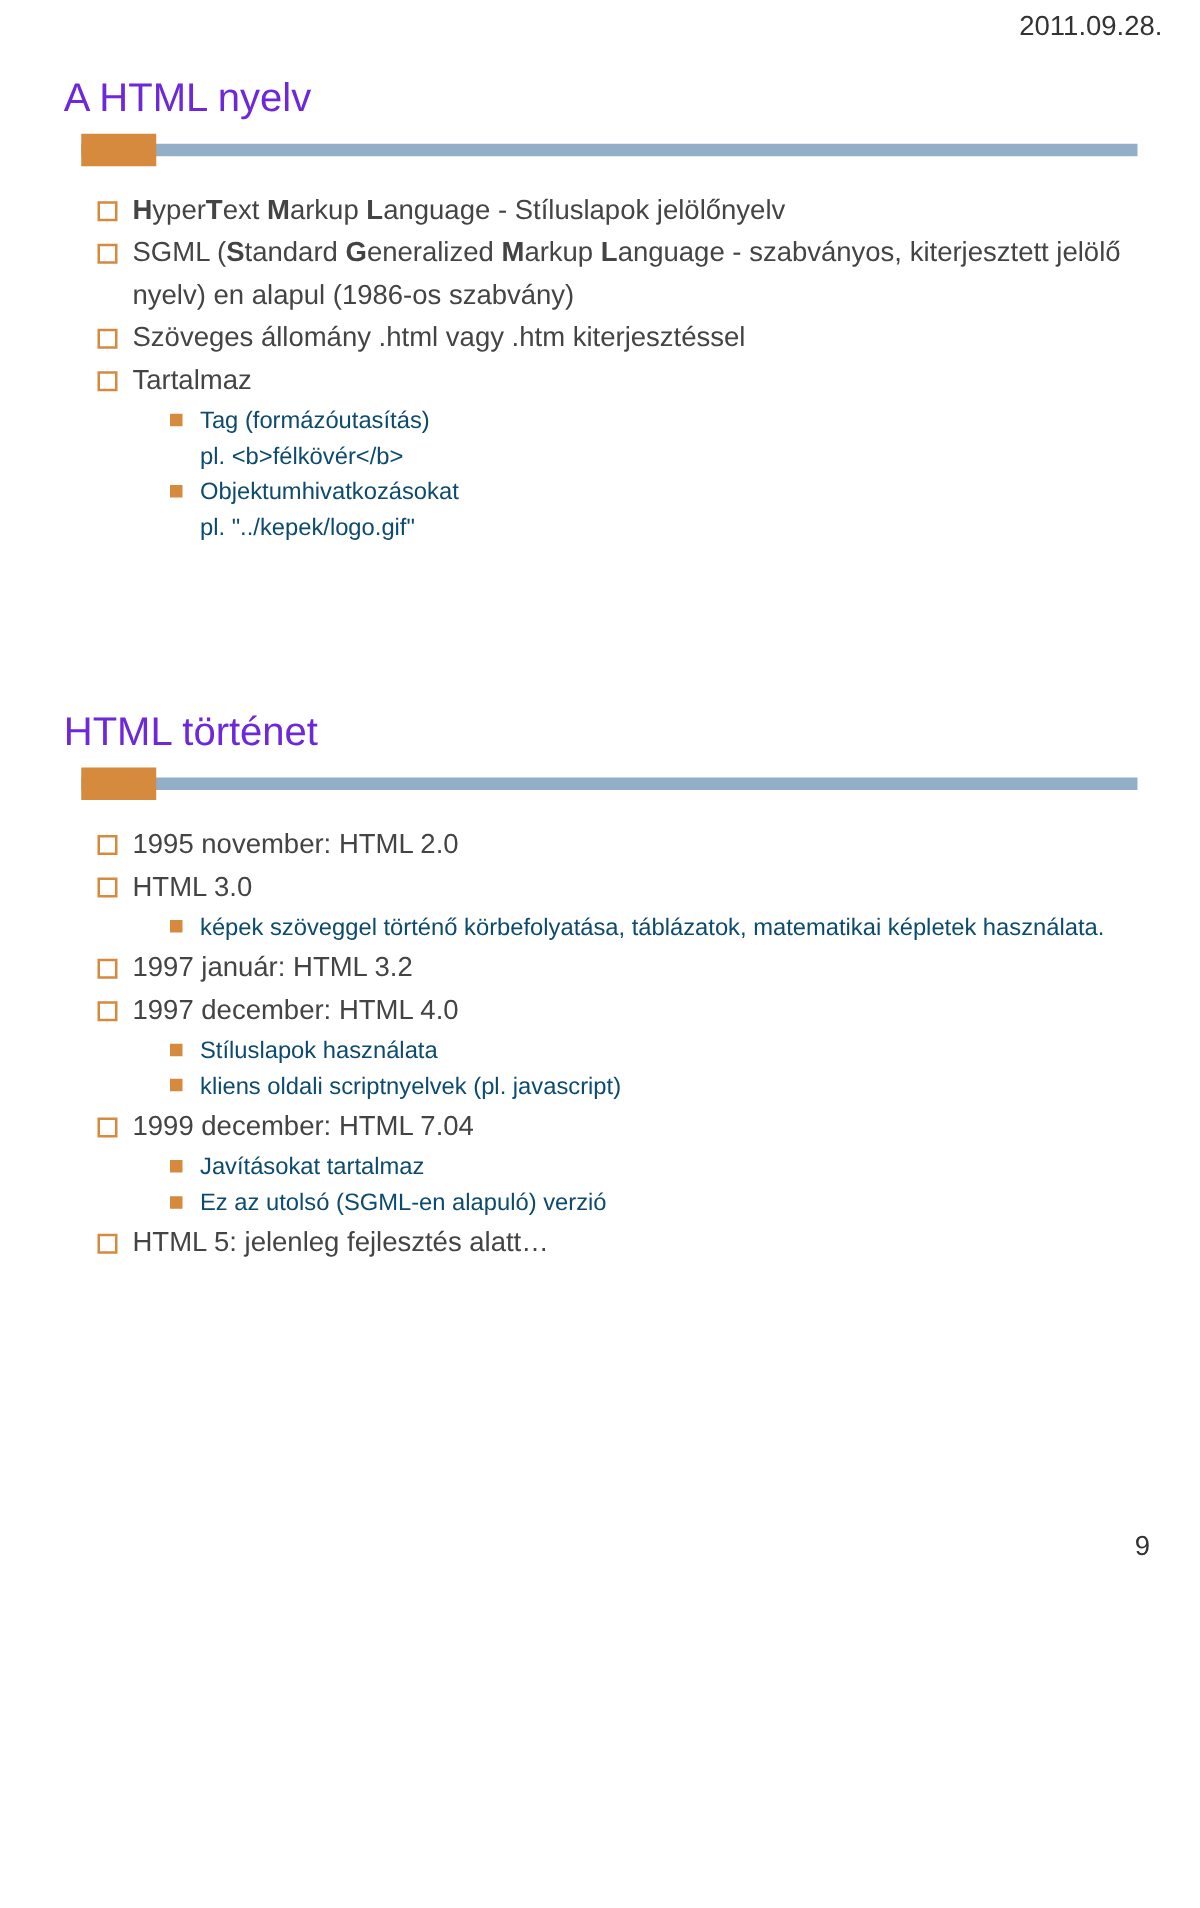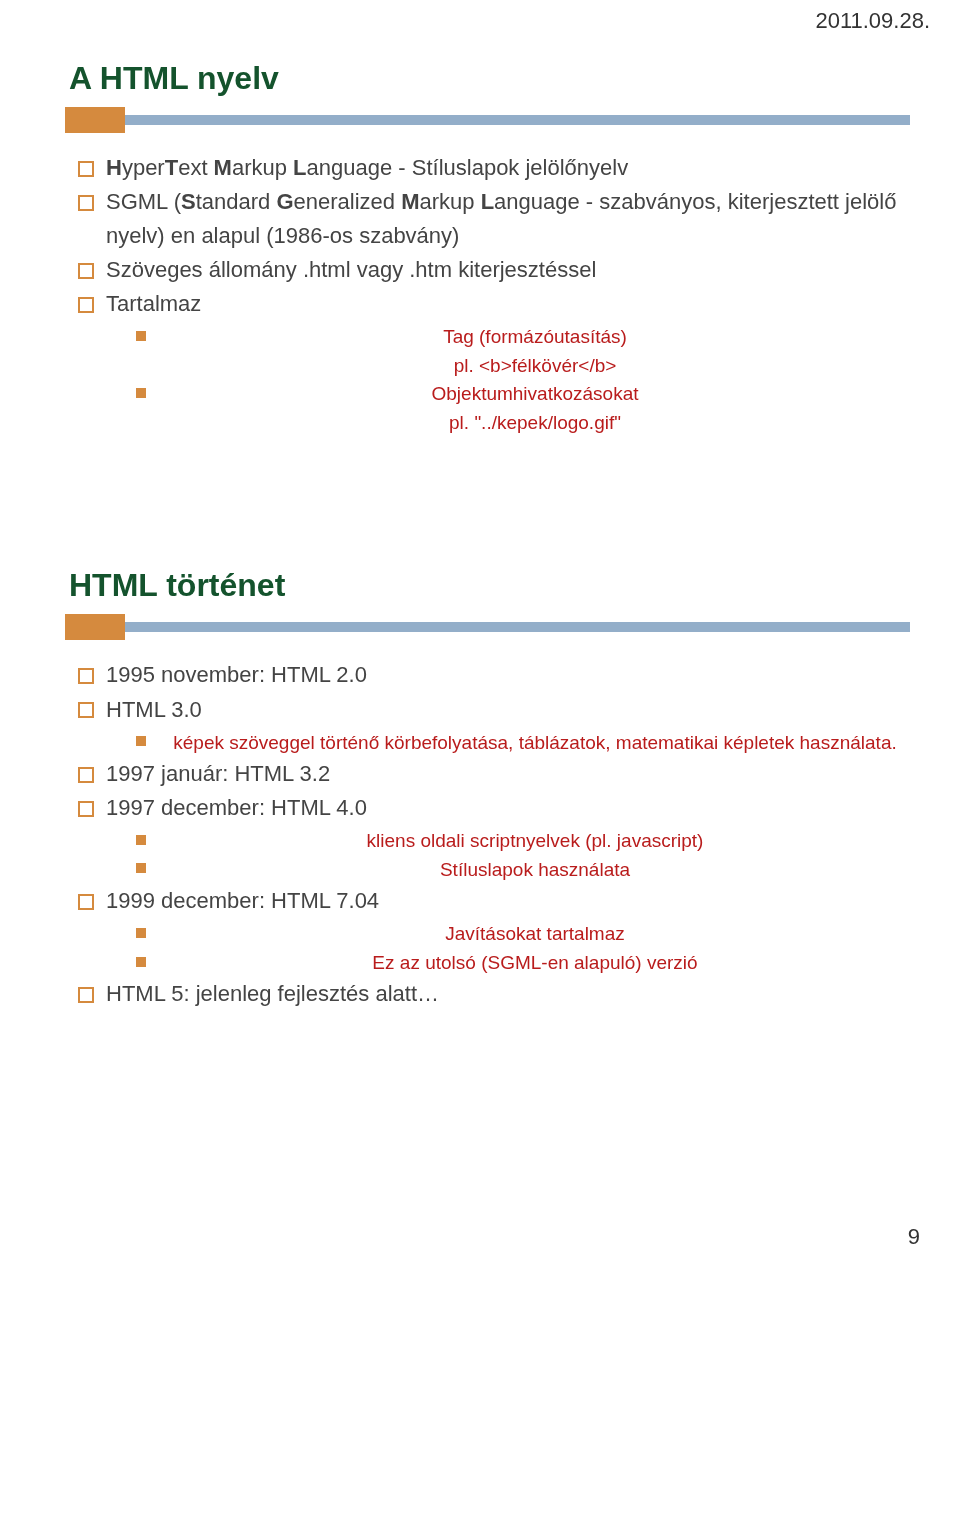--- a/index.html
+++ b/index.html
@@ -2,35 +2,35 @@
 <html><head>
 <meta charset="utf-8">
 <style>
   * { box-sizing: border-box; margin: 0; padding: 0; }
   html, body { width: 960px; background: #fff; font-family: "Segoe UI", "Trebuchet MS", Arial, sans-serif; color: #3a3a3a; }
   .page { width: 960px; height: 1270px; position: relative; padding: 10px 50px 30px 50px; }
   .date { position: absolute; top: 8px; right: 30px; font-size: 22px; color: #333; }
   .page-num { position: absolute; bottom: 20px; right: 40px; font-size: 22px; color: #333; }
 
   .slide { margin-top: 50px; margin-bottom: 130px; }
-  .slide-title { font-size: 32px; color: #14532d; font-weight: 700; margin-left: 19px; margin-bottom: 10px; }
+  .slide-title { font-size: 32px; color: #6d28d9; font-weight: 400; margin-left: 1px; margin-bottom: 10px; }
 
   .rule-wrap { position: relative; height: 20px; margin-bottom: 24px; }
   .rule-line { position: absolute; left: 15px; right: 0; top: 8px; height: 10px; background: #93aec9; }
   .rule-box { position: absolute; left: 15px; top: 0; width: 60px; height: 26px; background: #d58a3e; }
 
   ul.b1 { list-style: none; padding-left: 28px; }
   ul.b1 > li { position: relative; padding-left: 28px; font-size: 22px; line-height: 1.55; color: #444; }
   ul.b1 > li::before {
     content: ""; position: absolute; left: 0; top: 0.45em;
     width: 12px; height: 12px; border: 2px solid #d58a3e; background: transparent;
   }
 
   ul.b2 { list-style: none; padding-left: 30px; margin-top: 2px; }
-  ul.b2 > li { position: relative; padding-left: 24px; font-size: 19px; line-height: 1.5; color: #b91c1c; text-align: center; }
+  ul.b2 > li { position: relative; padding-left: 24px; font-size: 19px; line-height: 1.5; color: #0c4a6e; }
   ul.b2 > li::before {
     content: ""; position: absolute; left: 0; top: 0.4em;
     width: 10px; height: 10px; background: #d58a3e;
   }
 
   .bold-letter { font-weight: bold; }
   .cont { display: block; padding-left: 0; }
 </style>
 </head>
 <body>
@@ -83,22 +83,22 @@
       <li>
         <span>HTML 3.0</span>
         <ul class="b2">
           <li><span>képek szöveggel történő körbefolyatása, táblázatok, matematikai képletek használata.</span></li>
         </ul>
       </li>
       <li><span>1997 január: HTML 3.2</span></li>
       <li>
         <span>1997 december: HTML 4.0</span>
         <ul class="b2">
+          <li><span>Stíluslapok használata</span></li>
           <li><span>kliens oldali scriptnyelvek (pl. javascript)</span></li>
-          <li><span>Stíluslapok használata</span></li>
         </ul>
       </li>
       <li>
         <span>1999 december: HTML 7.04</span>
         <ul class="b2">
           <li><span>Javításokat tartalmaz</span></li>
           <li><span>Ez az utolsó (SGML-en alapuló) verzió</span></li>
         </ul>
       </li>
       <li><span>HTML 5: jelenleg fejlesztés alatt…</span></li>

